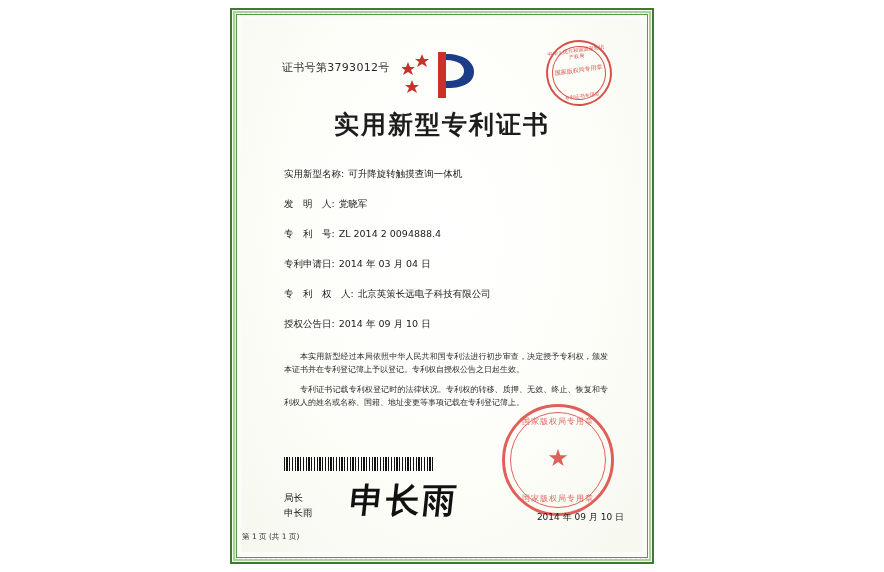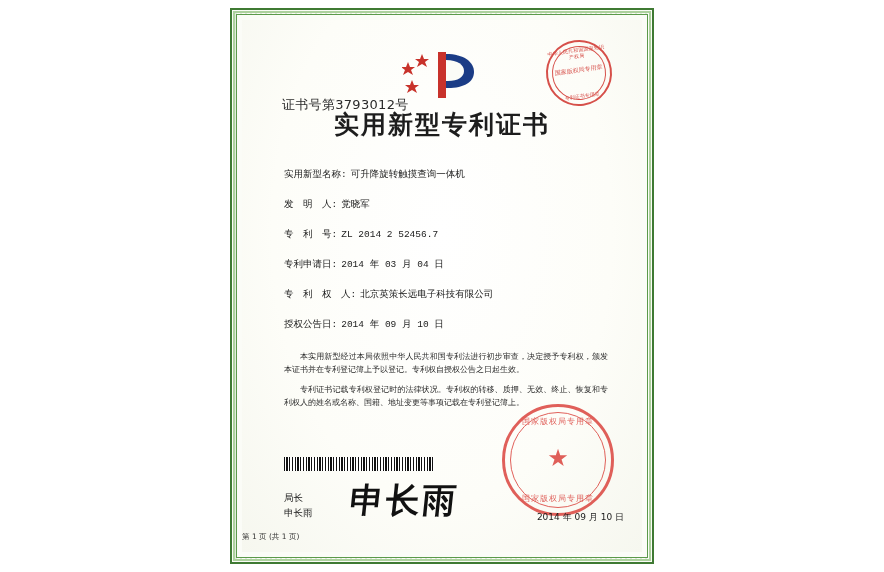--- a/index.html
+++ b/index.html
@@ -76,24 +76,23 @@
     bottom: 12px;
     background:
       radial-gradient(ellipse at 50% 40%, #ffffff 0%, #fdfdf8 60%, #f6f7ef 100%);
   }
 
   
   .cert-no {
     position: absolute;
     left: 40px;
     top: 40px;
-    font-size: 13px;
+    font-size: 11px;
     color: #2b2b2b;
     letter-spacing: .3px;
-    margin-top: 36px;
   }
 
   .logo {
     position: absolute;
     left: 160px;
     top: 28px;
     width: 80px;
     height: 54px;
   }
 
@@ -155,21 +154,20 @@
     left: 42px;
     right: 36px;
     top: 148px;
   }
   .field-row {
     display: flex;
     align-items: baseline;
     margin-bottom: 17px;
     font-size: 9.5px;
     color: #1a1a1a;
-    font-family: Liberation Mono, monospace;
   }
   .field-label {
     white-space: nowrap;
   }
   .field-value {
     margin-left: 4px;
   }
 
   
   .body-text {
@@ -321,21 +319,21 @@
         <div class="field-row">
           <span class="field-label">实用新型名称:</span>
           <span class="field-value">可升降旋转触摸查询一体机</span>
         </div>
         <div class="field-row">
           <span class="field-label">发　明　人:</span>
           <span class="field-value">党晓军</span>
         </div>
         <div class="field-row">
           <span class="field-label">专　利　号:</span>
-          <span class="field-value">ZL 2014 2 52456.7</span>
+          <span class="field-value">ZL 2014 2 0094888.4</span>
         </div>
         <div class="field-row">
           <span class="field-label">专利申请日:</span>
           <span class="field-value">2014 年 03 月 04 日</span>
         </div>
         <div class="field-row">
           <span class="field-label">专　利　权　人:</span>
           <span class="field-value">北京英策长远电子科技有限公司</span>
         </div>
         <div class="field-row">

